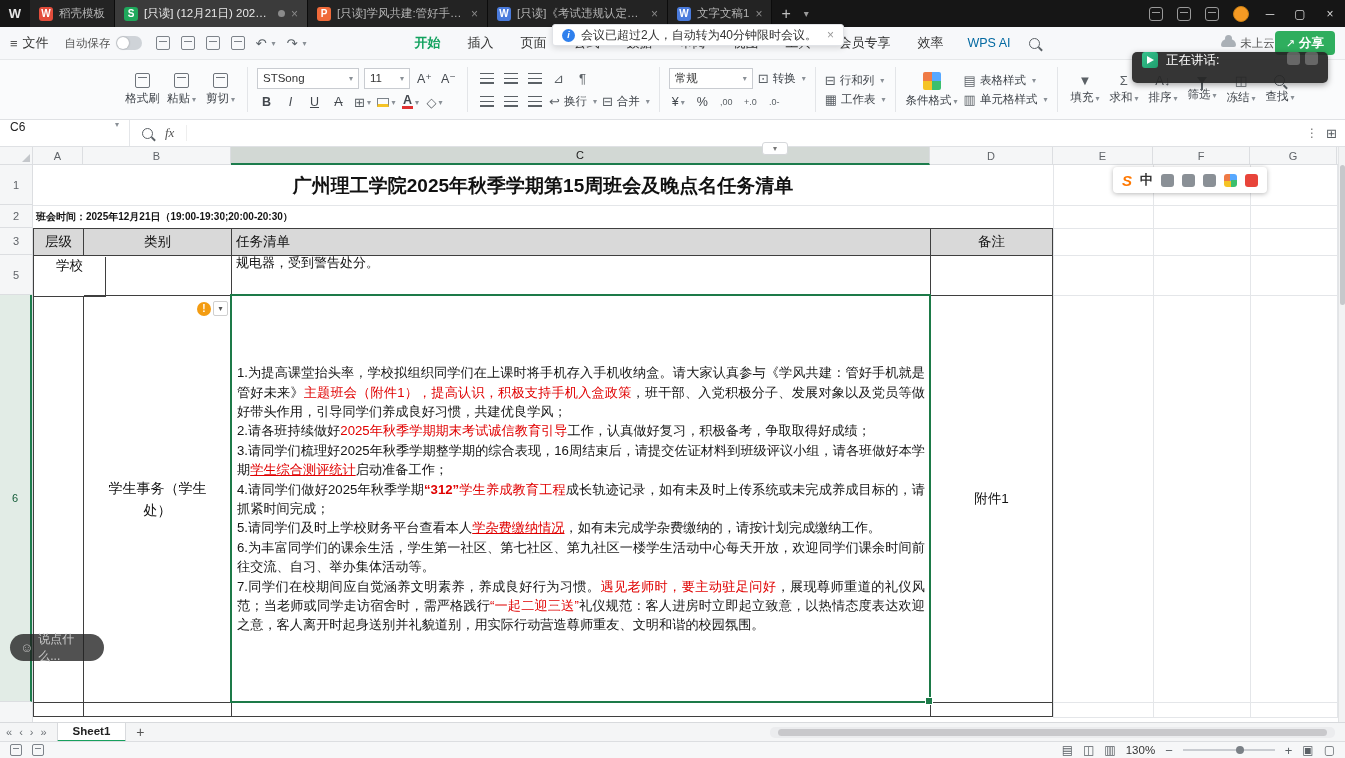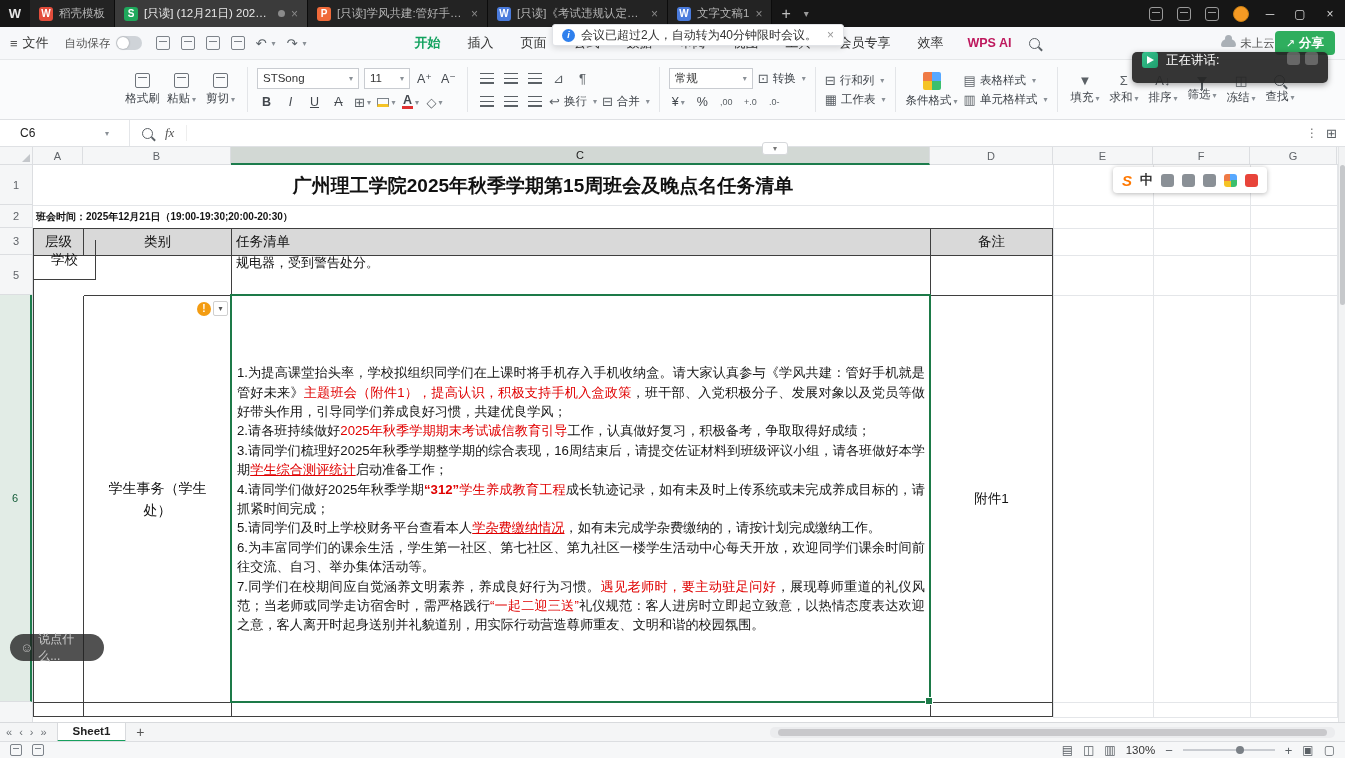--- a/index.html
+++ b/index.html
@@ -39,21 +39,21 @@
   .autosave{display:flex;align-items:center;gap:5px;margin-left:16px;color:#555;font-size:11.5px;}
   .toggle{width:26px;height:14px;border-radius:7px;background:#cfd3d8;position:relative;}
   .toggle::after{content:"";position:absolute;left:1px;top:1px;width:12px;height:12px;border-radius:50%;background:#fff;box-shadow:0 0 2px rgba(0,0,0,.3);}
   .quick{display:flex;align-items:center;gap:11px;margin-left:14px;color:#596066;}
   .qi{width:14px;height:14px;border:1.2px solid #7d838a;border-radius:2px;position:relative;}
   .qi::after{content:"";position:absolute;left:2px;right:2px;top:4px;border-top:1.2px solid #7d838a;}
   .undo,.redo{font-size:13px;color:#596066;}
   .mini-caret{font-size:8px;color:#8a9096;margin-left:-6px;}
   .rtabs{display:flex;gap:27px;margin-left:108px;font-size:13px;color:#333;white-space:nowrap;}
   .rtab.active{color:#12a15e;font-weight:bold;}
-  .wps-ai{margin-left:24px;font-weight:bold;color:#be185d;font-size:12.5px;}
+  .wps-ai{margin-left:24px;font-weight:normal;color:#0369a1;font-size:12.5px;}
   .i-search{width:11px;height:11px;border:1.5px solid #5b6166;border-radius:50%;position:relative;}
   .i-search::after{content:"";position:absolute;width:5px;height:1.5px;background:#5b6166;transform:rotate(45deg);right:-4px;bottom:-2px;}
   .mb-search{margin-left:18px;}
   .mb-right{margin-left:auto;display:flex;align-items:center;gap:0;}
   .cloud-chip{display:flex;align-items:center;gap:4px;color:#555;font-size:11.5px;}
   .i-cloud{width:15px;height:8px;background:#aab0b6;border-radius:6px 6px 2px 2px;position:relative;}
   .i-cloud::after{content:"";position:absolute;left:4px;top:-4px;width:7px;height:7px;border-radius:50%;background:#aab0b6;}
   .share-btn{display:flex;align-items:center;gap:4px;background:#2fae5e;color:#fff;border-radius:4px;height:24px;padding:0 11px;font-size:12.5px;font-weight:bold;}
   .share-arrow{font-size:11px;font-weight:normal;}
 
@@ -82,21 +82,21 @@
   .lab{font-size:11.5px;color:#3f444a;white-space:nowrap;}
   .i-cond{width:18px;height:18px;background:conic-gradient(#57a8ff 0 25%,#3bbf6e 0 50%,#f5c325 0 75%,#ef7a45 0);border-radius:2px;}
   .glyph{font-size:13px;color:#5b6166;line-height:1;}
   .mini{font-size:9px;color:#5b6166;}
   .i-funnel{width:0;height:0;border-left:5px solid transparent;border-right:5px solid transparent;border-top:7px solid #5b6166;position:relative;}
   .i-funnel::after{content:"";position:absolute;left:-1px;top:-1px;width:2px;height:7px;background:#5b6166;}
   .stackbtn{display:flex;align-items:center;gap:4px;font-size:11.5px;color:#3f444a;white-space:nowrap;}
 
   
   .fbar{position:absolute;left:0;top:120px;width:100%;height:27px;background:#fff;border-bottom:1px solid #dfe1e4;display:flex;align-items:center;}
-  .namebox{width:130px;height:100%;border-right:1px solid #e4e6e9;display:flex;align-items:center;justify-content:space-between;padding:0 20px;font-size:12px;color:#222;}
+  .namebox{width:130px;height:100%;border-right:1px solid #e4e6e9;display:flex;justify-content:space-between;padding:0 10px;font-size:12px;color:#222;}
   .fb-icons{display:flex;align-items:center;gap:12px;padding:0 12px;border-right:1px solid #eee;}
   .fx{font-style:italic;font-family:"Liberation Serif",serif;color:#555;font-size:13px;}
   .fb-input{flex:1;height:100%;}
   .fb-end{display:flex;align-items:center;gap:8px;padding:0 8px;color:#777;}
   .collapse-chip{position:absolute;left:762px;top:142px;width:26px;height:13px;background:#fff;border:1px solid #d6d8db;border-radius:3px;z-index:18;display:flex;align-items:center;justify-content:center;font-size:8px;color:#777;}
 
   
   .sheet{position:absolute;left:0;top:147px;width:100%;height:575px;background:#fff;}
   .corner{position:absolute;left:0;top:0;width:33px;height:18px;background:#f5f6f7;border-right:1px solid #dcdee1;border-bottom:1px solid #dcdee1;}
   .corner::after{content:"";position:absolute;right:2px;bottom:2px;border-left:8px solid transparent;border-bottom:8px solid #c4c7cb;}
@@ -116,21 +116,21 @@
   .glh1{top:40px}.glh2{top:63px}.glh3{top:90px}.glh4{top:130px}.glh5{top:537px}.glh6{top:552px}
   .gl-h-full{position:absolute;left:0;top:40px;width:1020px;height:1px;background:#e4e6e9;}
   .cell-title{position:absolute;left:0;top:0;width:1020px;height:40px;line-height:42px;text-align:center;font-size:19px;font-weight:bold;color:#111;}
   .cell-time{position:absolute;left:3px;top:40px;width:1015px;height:23px;line-height:23px;font-size:10px;font-weight:bold;color:#111;}
   .tbl{position:absolute;left:0;top:63px;width:1020px;height:489px;border:1px solid #3f3f3f;background:#fff;}
   .tc{position:absolute;border-right:1px solid #3f3f3f;border-bottom:1px solid #3f3f3f;font-size:13.5px;color:#111;}
   .hc{background:#d9d9d9;display:flex;align-items:center;justify-content:center;}
   .hA{left:0;top:0;width:50px;height:27px}.hB{left:50px;top:0;width:148px;height:27px}
   .hC{left:198px;top:0;width:699px;height:27px;justify-content:flex-start;padding-left:4px}
   .hD{left:897px;top:0;width:121px;height:27px;border-right:none}
-  .c5A{left:0;top:11px;width:62px;height:40px;display:flex;justify-content:center;overflow:hidden;align-items:center;}
+  .c5A{left:0;top:28px;width:72px;height:40px;display:flex;justify-content:center;overflow:hidden;}
   .c5A span{line-height:17px;}
   .c5B{left:50px;top:27px;width:148px;height:40px}
   .c5C{left:198px;top:27px;width:699px;height:40px;padding-left:4px;overflow:hidden;font-size:13px;}
   .c5C span{display:block;margin-top:-2px;line-height:18px;}
   .c5D{left:897px;top:27px;width:121px;height:40px;border-right:none}
   .c6A{left:0;top:67px;width:50px;height:407px}
   .c6B{left:50px;top:67px;width:148px;height:407px;display:flex;align-items:center;justify-content:center;}
   .c6B span{display:block;width:106px;text-align:center;font-size:14px;line-height:22px;}
   .c6C{left:198px;top:67px;width:699px;height:407px;display:flex;flex-direction:column;justify-content:center;padding:0 5px;font-size:13.2px;color:#161616;}
   .c6-line{line-height:19.4px;text-align:justify;}

